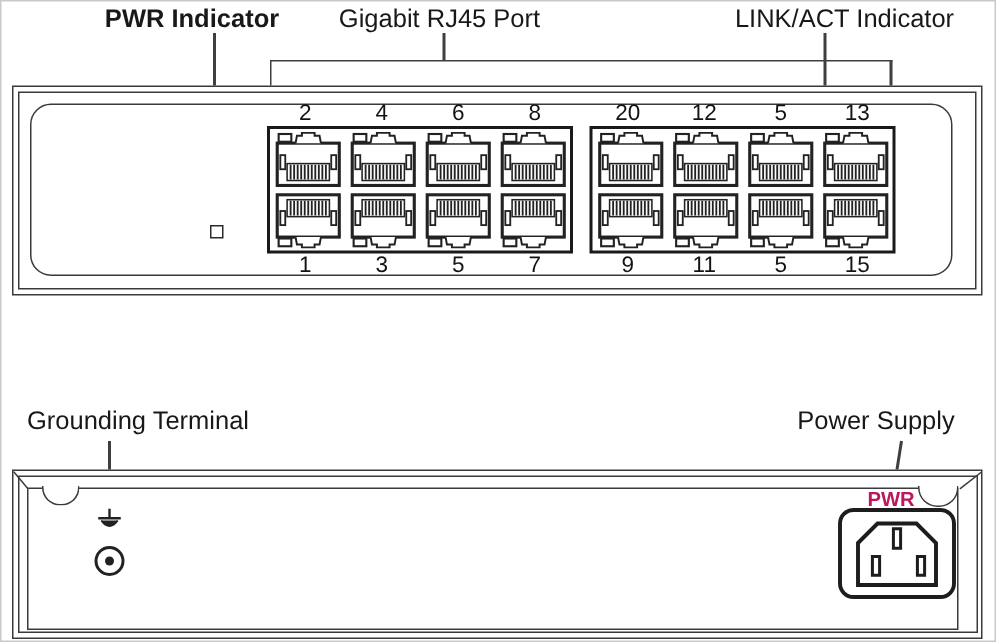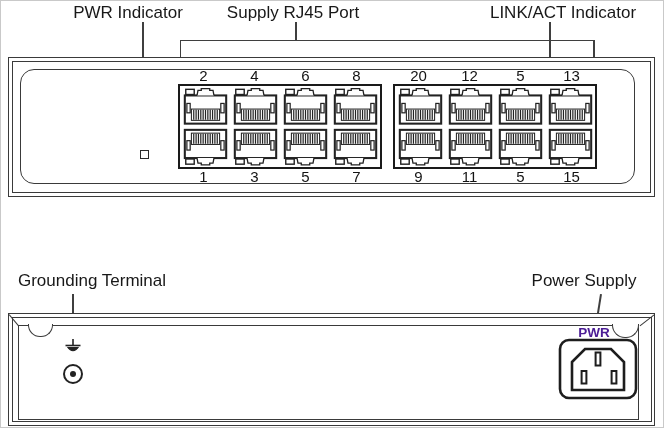--- a/index.html
+++ b/index.html
@@ -4,21 +4,21 @@
 <style>
   html,body{margin:0;padding:0;background:#fff;}
   .canvas{
     position:relative;width:664px;height:428px;background:#fff;
     font-family:"Liberation Sans", sans-serif;color:#151515;overflow:hidden;
     box-shadow:inset 0 0 0 1px #c9c9c9;
   }
   
   .ann{position:absolute;transform:translateX(-50%);white-space:nowrap;
        font-size:17px;color:#181818;letter-spacing:0;}
-  .ann.pwr{left:128px;top:3px;}
+  .ann.pwr{left:128px;top:3px;font-weight:bold;}
   .ann.gig{left:293px;top:3px;}
   .ann.lnk{left:563px;top:3px;}
   .ann.gnd{left:92px;top:271px;}
   .ann.pow{left:584px;top:271px;}
   
   .vline,.hline{position:absolute;background:#3f3f3f;}
   .vline{width:1.5px;} .hline{height:1.5px;}
   .lead-pwr{left:142px;top:22px;height:128px;}
   .lead-gig{left:295px;top:22px;height:18px;}
   .brk-h{left:179.5px;top:39.5px;width:415px;}
@@ -54,21 +54,21 @@
   .col{flex:1;display:flex;flex-direction:column;align-items:center;justify-content:space-between;padding:1px 0;}
   svg.jack{width:47px;height:38.5px;display:block;}
   svg.jack.flip{transform:scaleY(-1);}
   
   .gnd-sym{position:absolute;left:64px;top:339px;z-index:4;}
   .gnd-screw{position:absolute;left:63px;top:364px;width:16px;height:16px;border:2.6px solid #222;
              border-radius:50%;z-index:4;background:#fff;}
   .gnd-screw::after{content:"";position:absolute;left:50%;top:50%;width:6px;height:6px;margin:-3px 0 0 -3px;
              background:#222;border-radius:50%;}
   .pwr-txt{position:absolute;left:594px;top:325px;transform:translateX(-50%);
-           font-size:13.5px;font-weight:700;color:#4c1d95;z-index:4;}
+           font-size:13.5px;font-weight:700;color:#be185d;z-index:4;}
   .inlet{position:absolute;left:558px;top:338px;z-index:4;}
   .ac-txt{position:absolute;right:17px;top:402px;font-size:14px;font-weight:700;color:#131313;z-index:4;}
 </style>
 </head>
 <body>
 
 <div class="canvas">
 
   <svg width="0" height="0" style="position:absolute" aria-hidden="true">
     <defs>
@@ -90,21 +90,21 @@
             <line x1="30" y1="23.8" x2="30" y2="34.3"></line>
           <line x1="32.5" y1="23.8" x2="32.5" y2="34.3"></line>
             <line x1="35" y1="23.8" x2="35" y2="34.3"></line>
           <line x1="37.5" y1="23.8" x2="37.5" y2="34.3"></line>
         </g>
       </g>
     </defs>
   </svg>
 
   <div class="ann pwr">PWR Indicator</div>
-  <div class="ann gig">Supply RJ45 Port</div>
+  <div class="ann gig">Gigabit RJ45 Port</div>
   <div class="ann gnd">Grounding Terminal</div>
   <div class="ann lnk">LINK/ACT Indicator</div>
   <div class="ann pow">Power Supply</div>
 
   <div class="vline lead-pwr"></div>
   <div class="vline lead-gig"></div>
   <div class="hline brk-h"></div>
   <div class="vline brk-vl"></div>
   <div class="vline brk-vr"></div>
   <div class="vline lead-lnk"></div>

